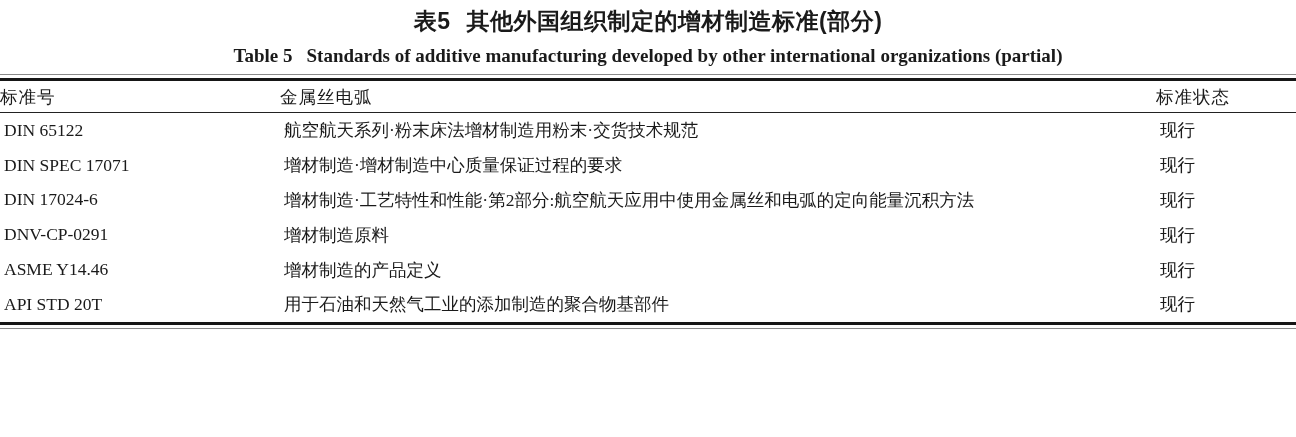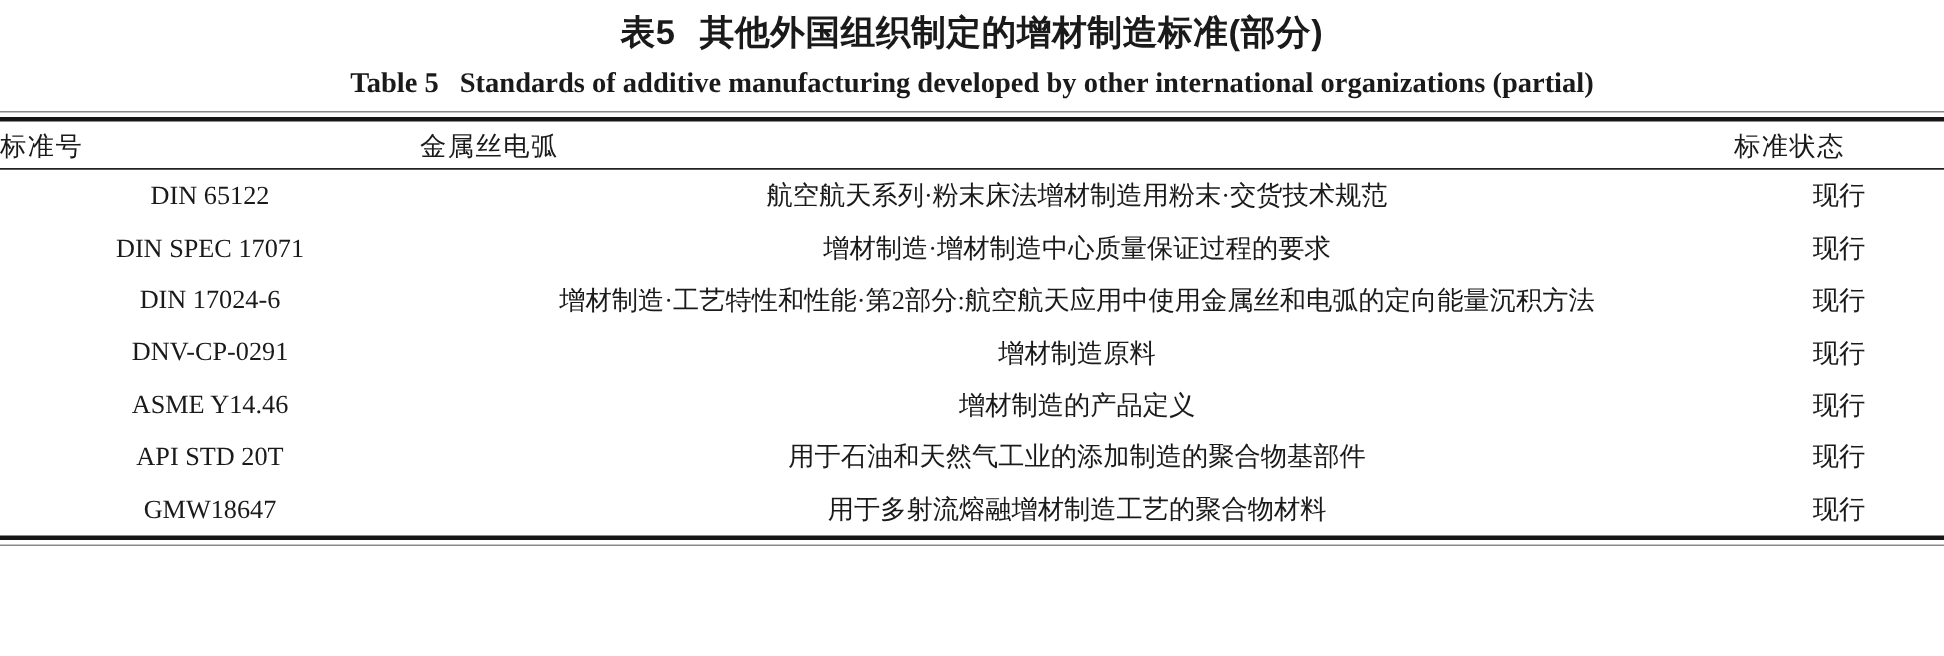--- a/index.html
+++ b/index.html
@@ -61,21 +61,21 @@
   table.standards col.c3 { width: 140px; }
   table.standards th {
     font-weight: 400;
     text-align: left;
     height: 31px;
     padding: 0;
     border-bottom: 1.5px solid #222222;
     letter-spacing: 1px;
   }
   table.standards td {
-    text-align: center;
+    text-align: left;
     height: 34.8px;
     padding: 0 4px;
     white-space: nowrap;
     overflow: hidden;
   }
 </style>
 </head>
 <body>
 
 <div class="page">
@@ -135,23 +135,18 @@
     <td>现行</td>
   </tr>
 
 
   <tr>
     <td>API STD 20T</td>
     <td>用于石油和天然气工业的添加制造的聚合物基部件</td>
     <td>现行</td>
   </tr>
 
-  <tr>
-    <td>GMW18647</td>
-    <td>用于多射流熔融增材制造工艺的聚合物材料</td>
-    <td>现行</td>
-  </tr>
 </tbody>
   </table>
 
   <div class="rule-double-bottom"></div>
 
 </div>
 
 </body></html>

